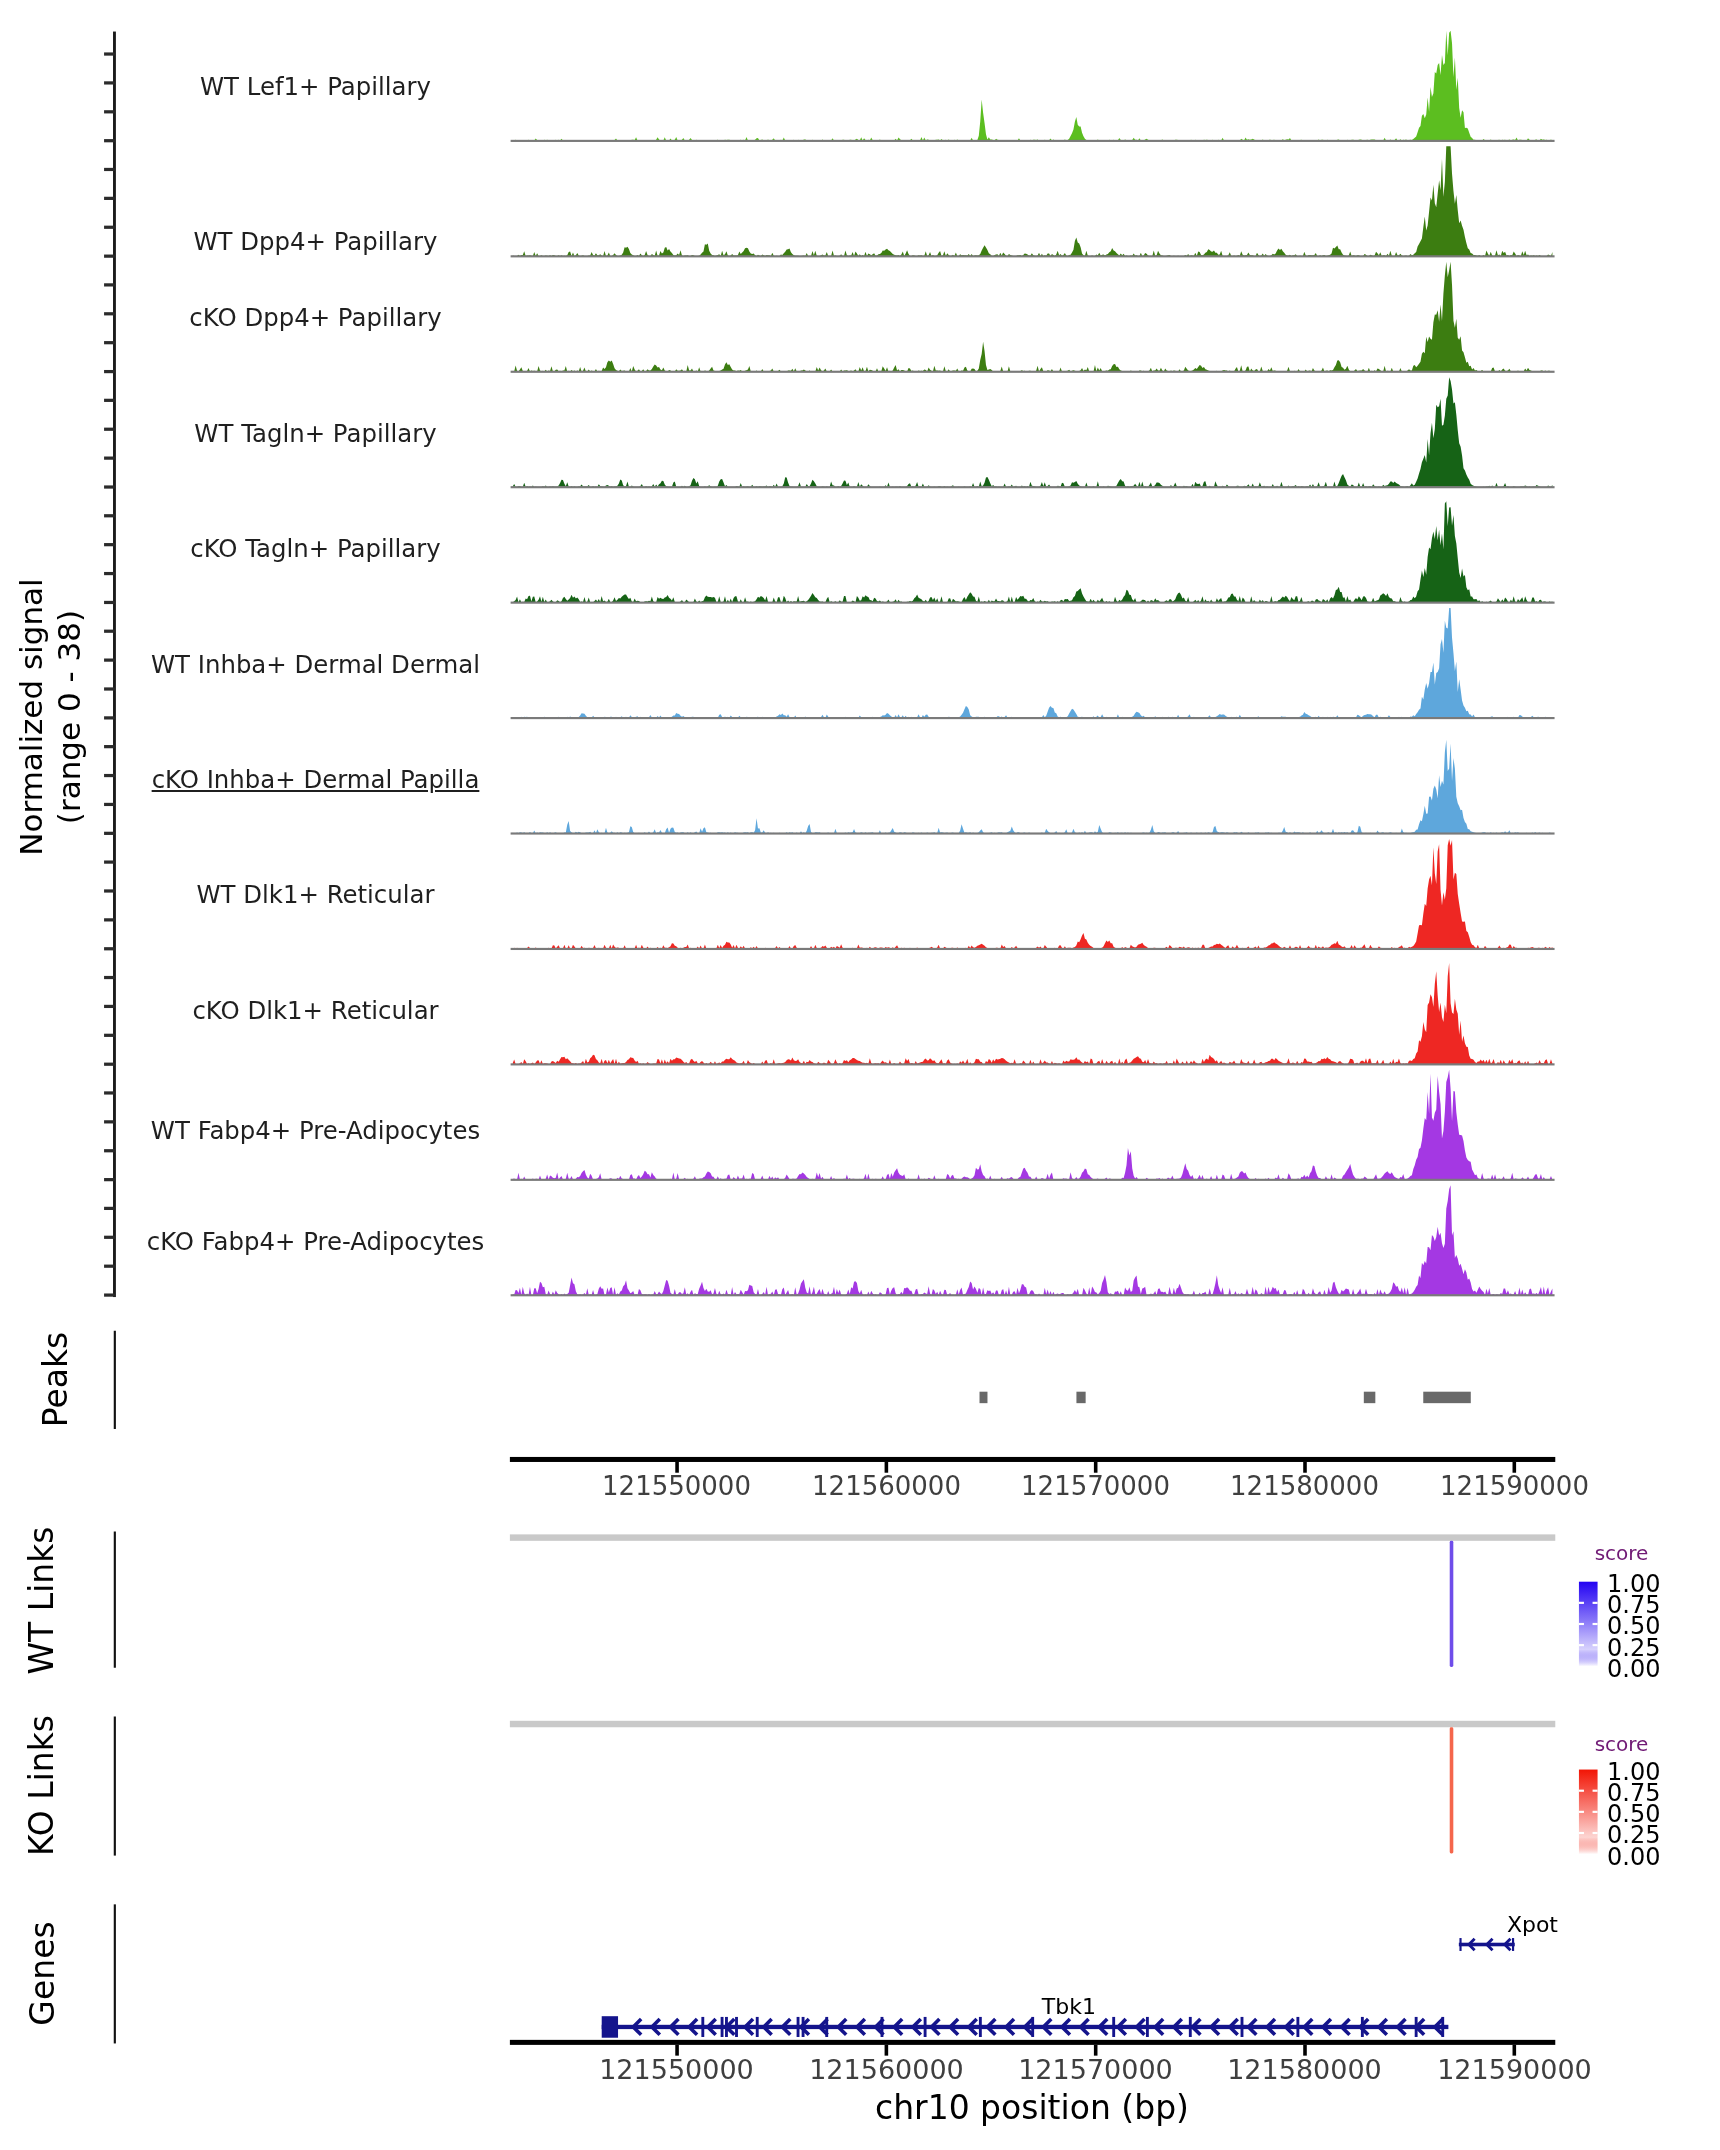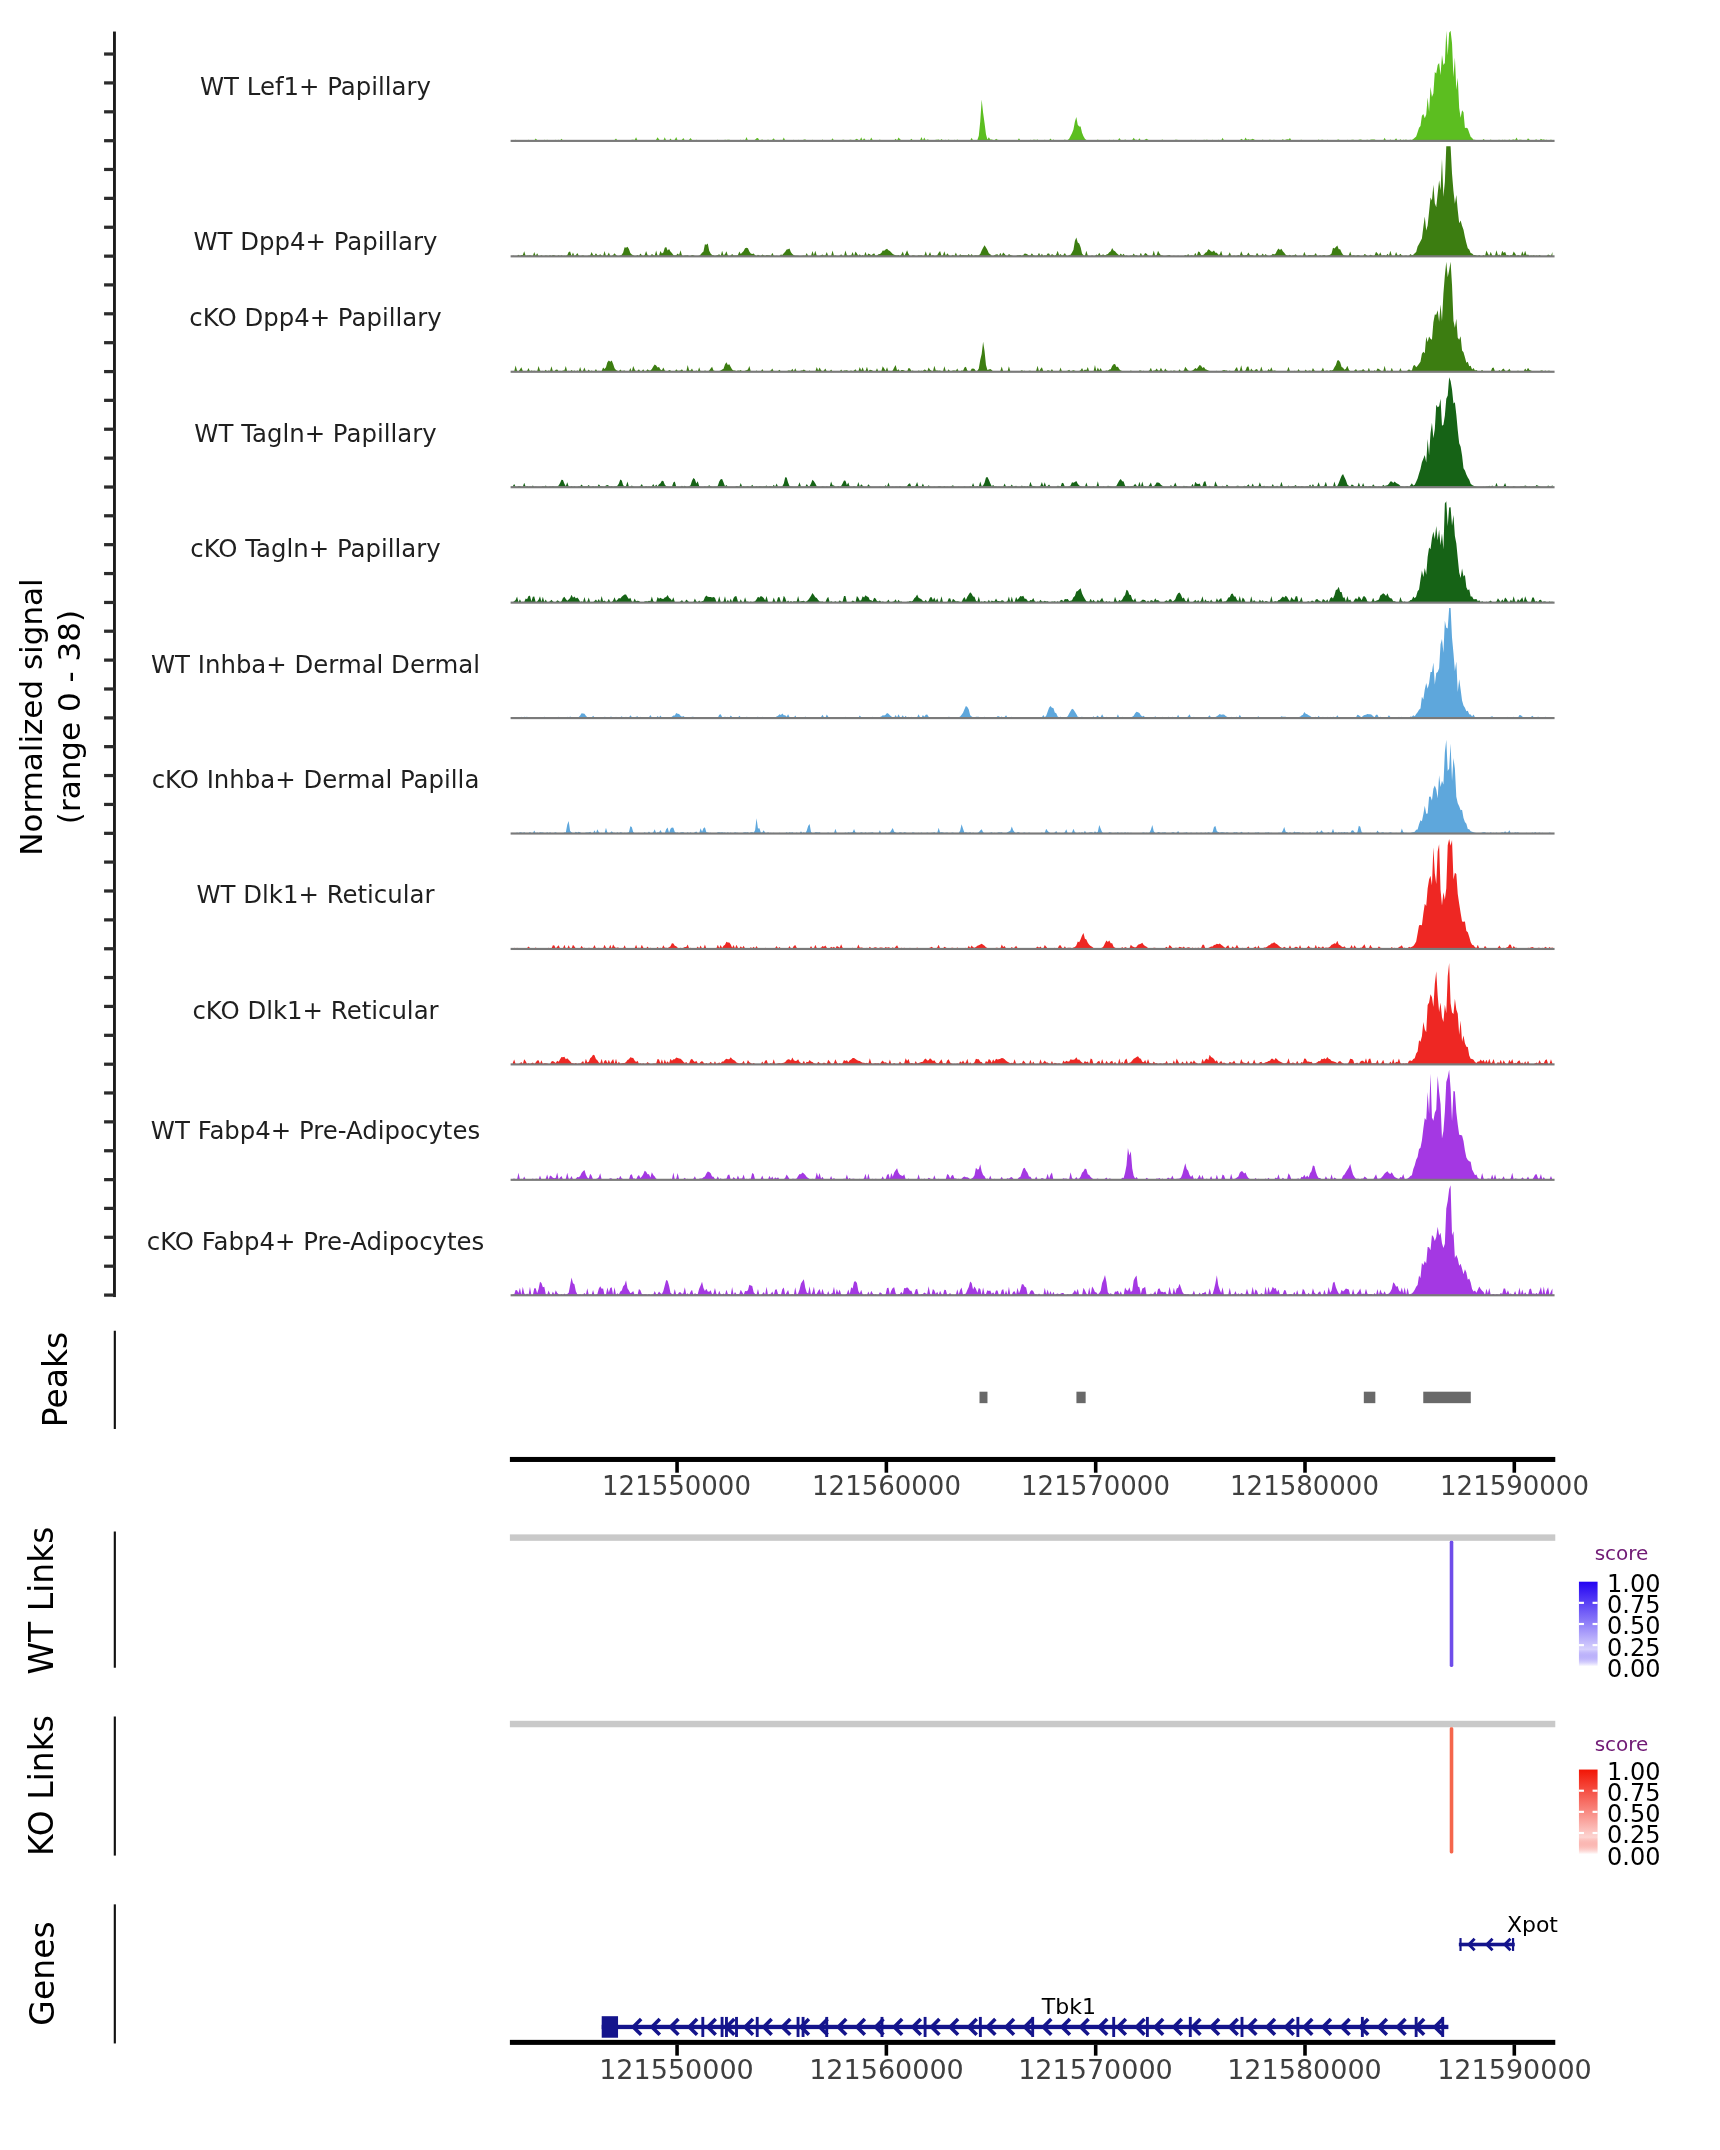--- a/index.html
+++ b/index.html
@@ -266,34 +266,35 @@
     <div>Normalized signal</div>
     <div>(range 0 - 38)</div>
   </div>
 
   <div class="lbl track-label" style="top:72px;">WT Lef1+ Papillary</div>
   <div class="lbl track-label" style="top:188px;margin-top:39px;">WT Dpp4+ Papillary</div>
   <div class="lbl track-label" style="top:303px;">cKO Dpp4+ Papillary</div>
   <div class="lbl track-label" style="top:419px;">WT Tagln+ Papillary</div>
   <div class="lbl track-label" style="top:534px;">cKO Tagln+ Papillary</div>
   <div class="lbl track-label" style="top:650px;">WT Inhba+ Dermal Dermal</div>
-  <div class="lbl track-label" style="top:765px;">cKO Inhba+ Dermal Papilla</div>
+  <div class="lbl track-label" style="top:765px;text-decoration:underline;">cKO Inhba+ Dermal Papilla</div>
   <div class="lbl track-label" style="top:880px;">WT Dlk1+ Reticular</div>
   <div class="lbl track-label" style="top:996px;">cKO Dlk1+ Reticular</div>
   <div class="lbl track-label" style="top:1116px;">WT Fabp4+ Pre-Adipocytes</div>
   <div class="lbl track-label" style="top:1227px;">cKO Fabp4+ Pre-Adipocytes</div>
 
   <div class="lbl section-label rot" style="left:-52px;top:1358px;">Peaks</div>
   <div class="lbl section-label rot" style="left:-66px;top:1579px;">WT Links</div>
   <div class="lbl section-label rot" style="left:-66px;top:1764px;">KO Links</div>
   <div class="lbl section-label rot" style="left:-65px;top:1952px;">Genes</div>
 
   <div class="lbl legend-title" style="left:1550px;top:1535px;">score</div>
   <div class="lbl legend-title" style="left:1550px;top:1726px;">score</div>
 
+  <div class="lbl axis-title" style="left:817px;top:2088px;">chr10 position (bp)</div>
 
 <div class="tick-label" style="left: 576px; top: 1471px; width: 201px; font-size: 26px;">121550000</div>
     <div class="tick-label" style="left: 786px; top: 1471px; width: 201px; font-size: 26px;">121560000</div>
     <div class="tick-label" style="left: 995px; top: 1471px; width: 201px; font-size: 26px;">121570000</div>
     <div class="tick-label" style="left: 1204px; top: 1471px; width: 201px; font-size: 26px;">121580000</div>
     <div class="tick-label" style="left: 1414px; top: 1471px; width: 201px; font-size: 26px;">121590000</div>
     <div class="tick-label" style="left: 576px; top: 2054px; width: 201px; font-size: 27px;">121550000</div>
     <div class="tick-label" style="left: 786px; top: 2054px; width: 201px; font-size: 27px;">121560000</div>
     <div class="tick-label" style="left: 995px; top: 2054px; width: 201px; font-size: 27px;">121570000</div>
     <div class="tick-label" style="left: 1204px; top: 2054px; width: 201px; font-size: 27px;">121580000</div>

